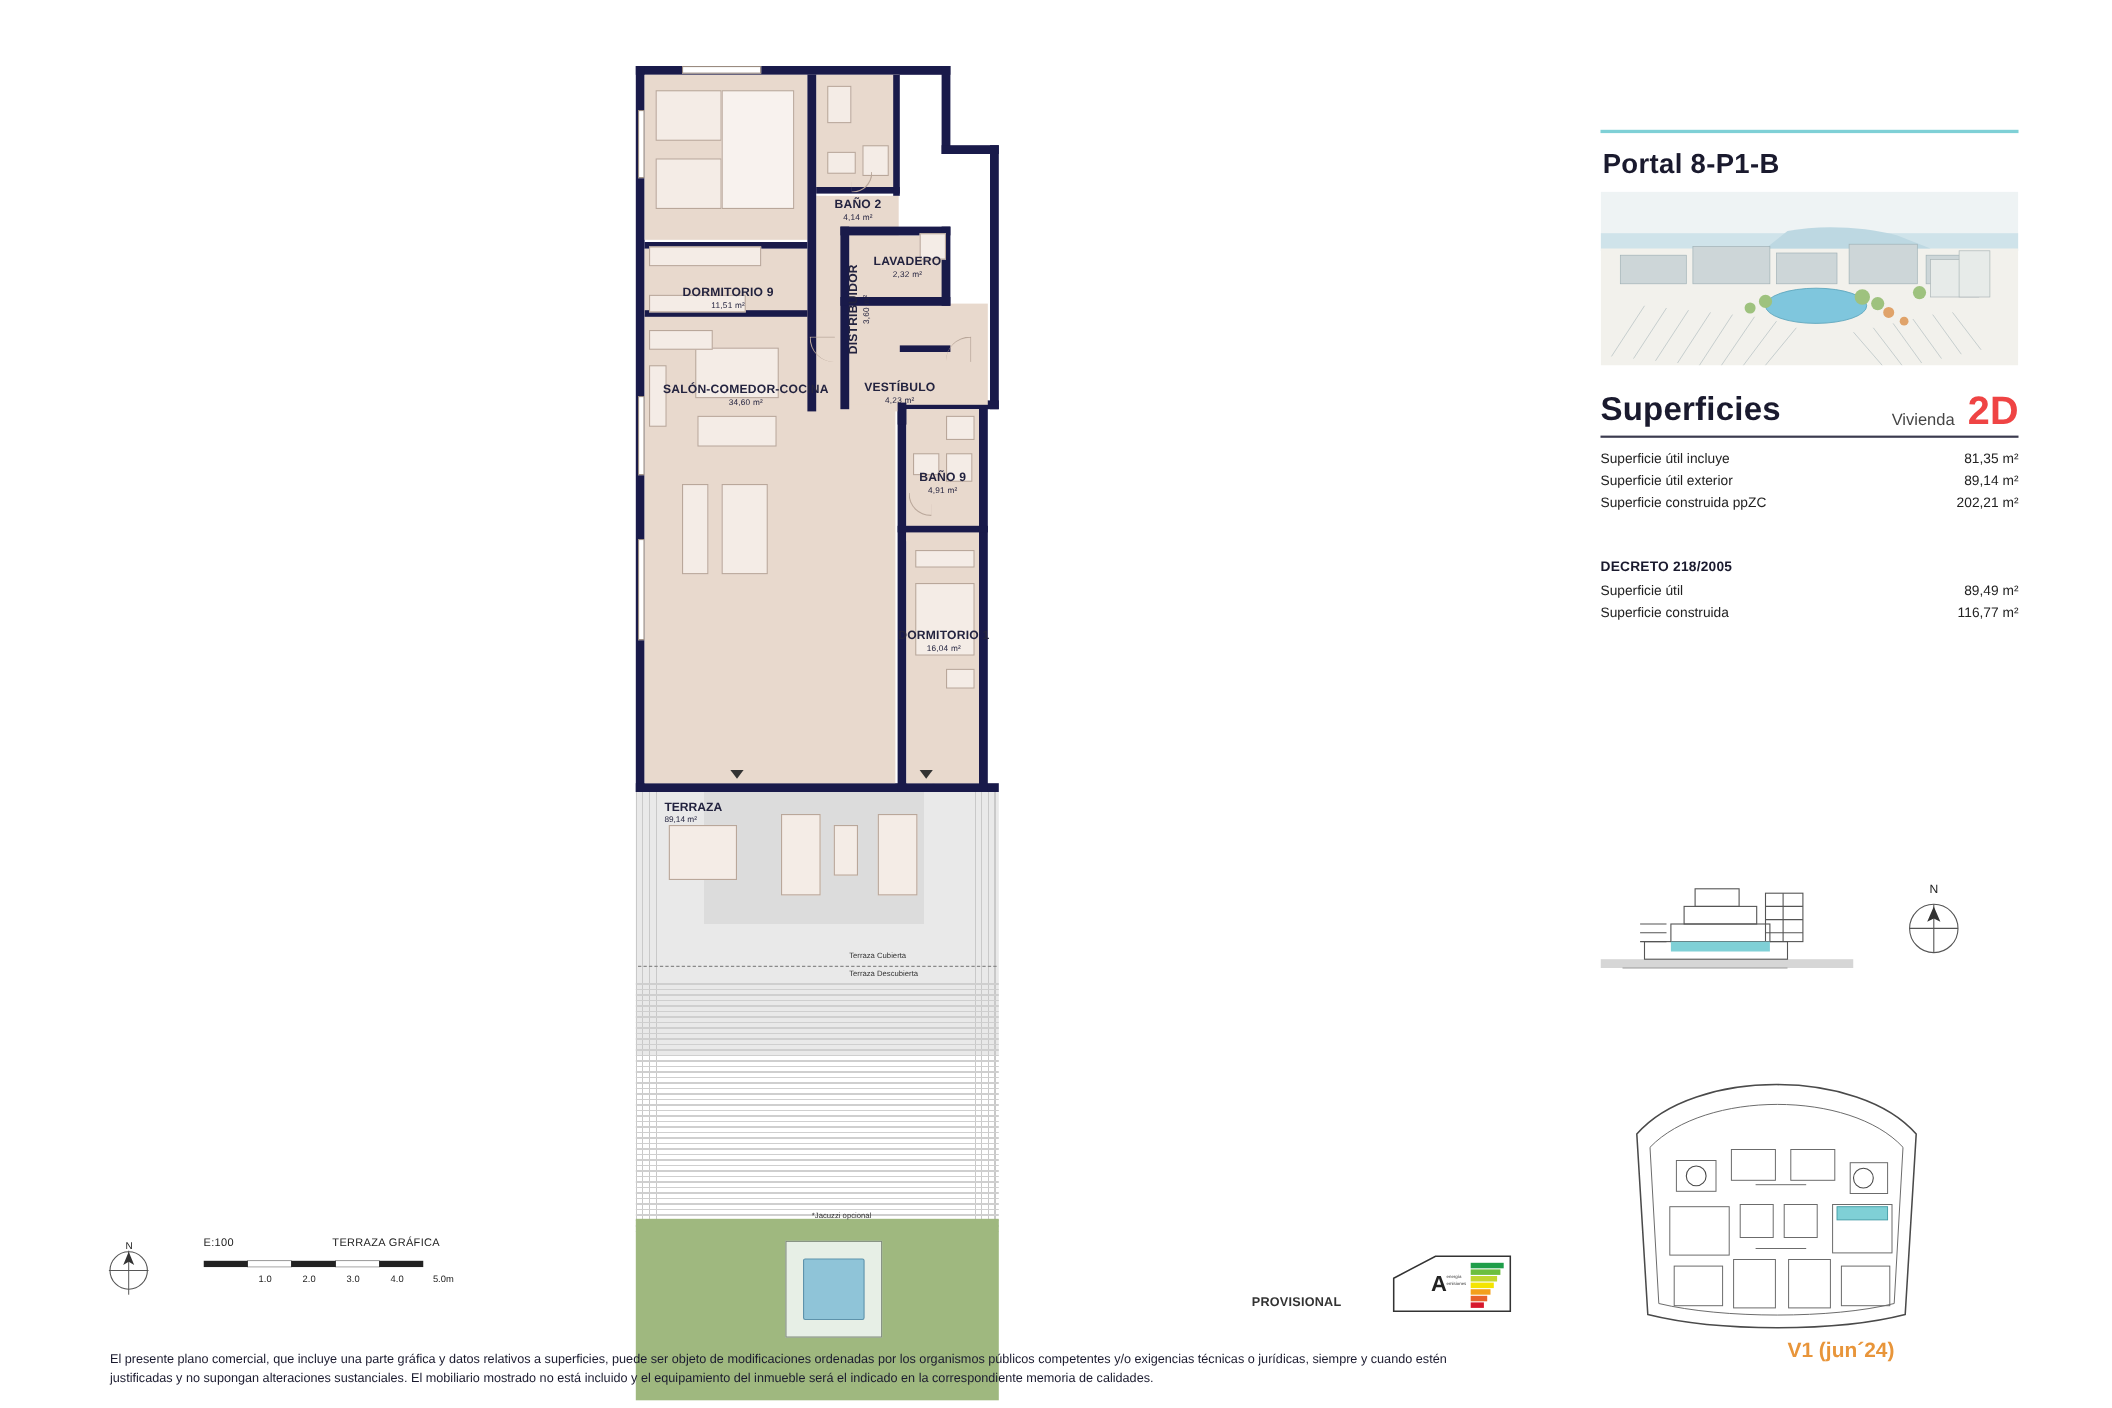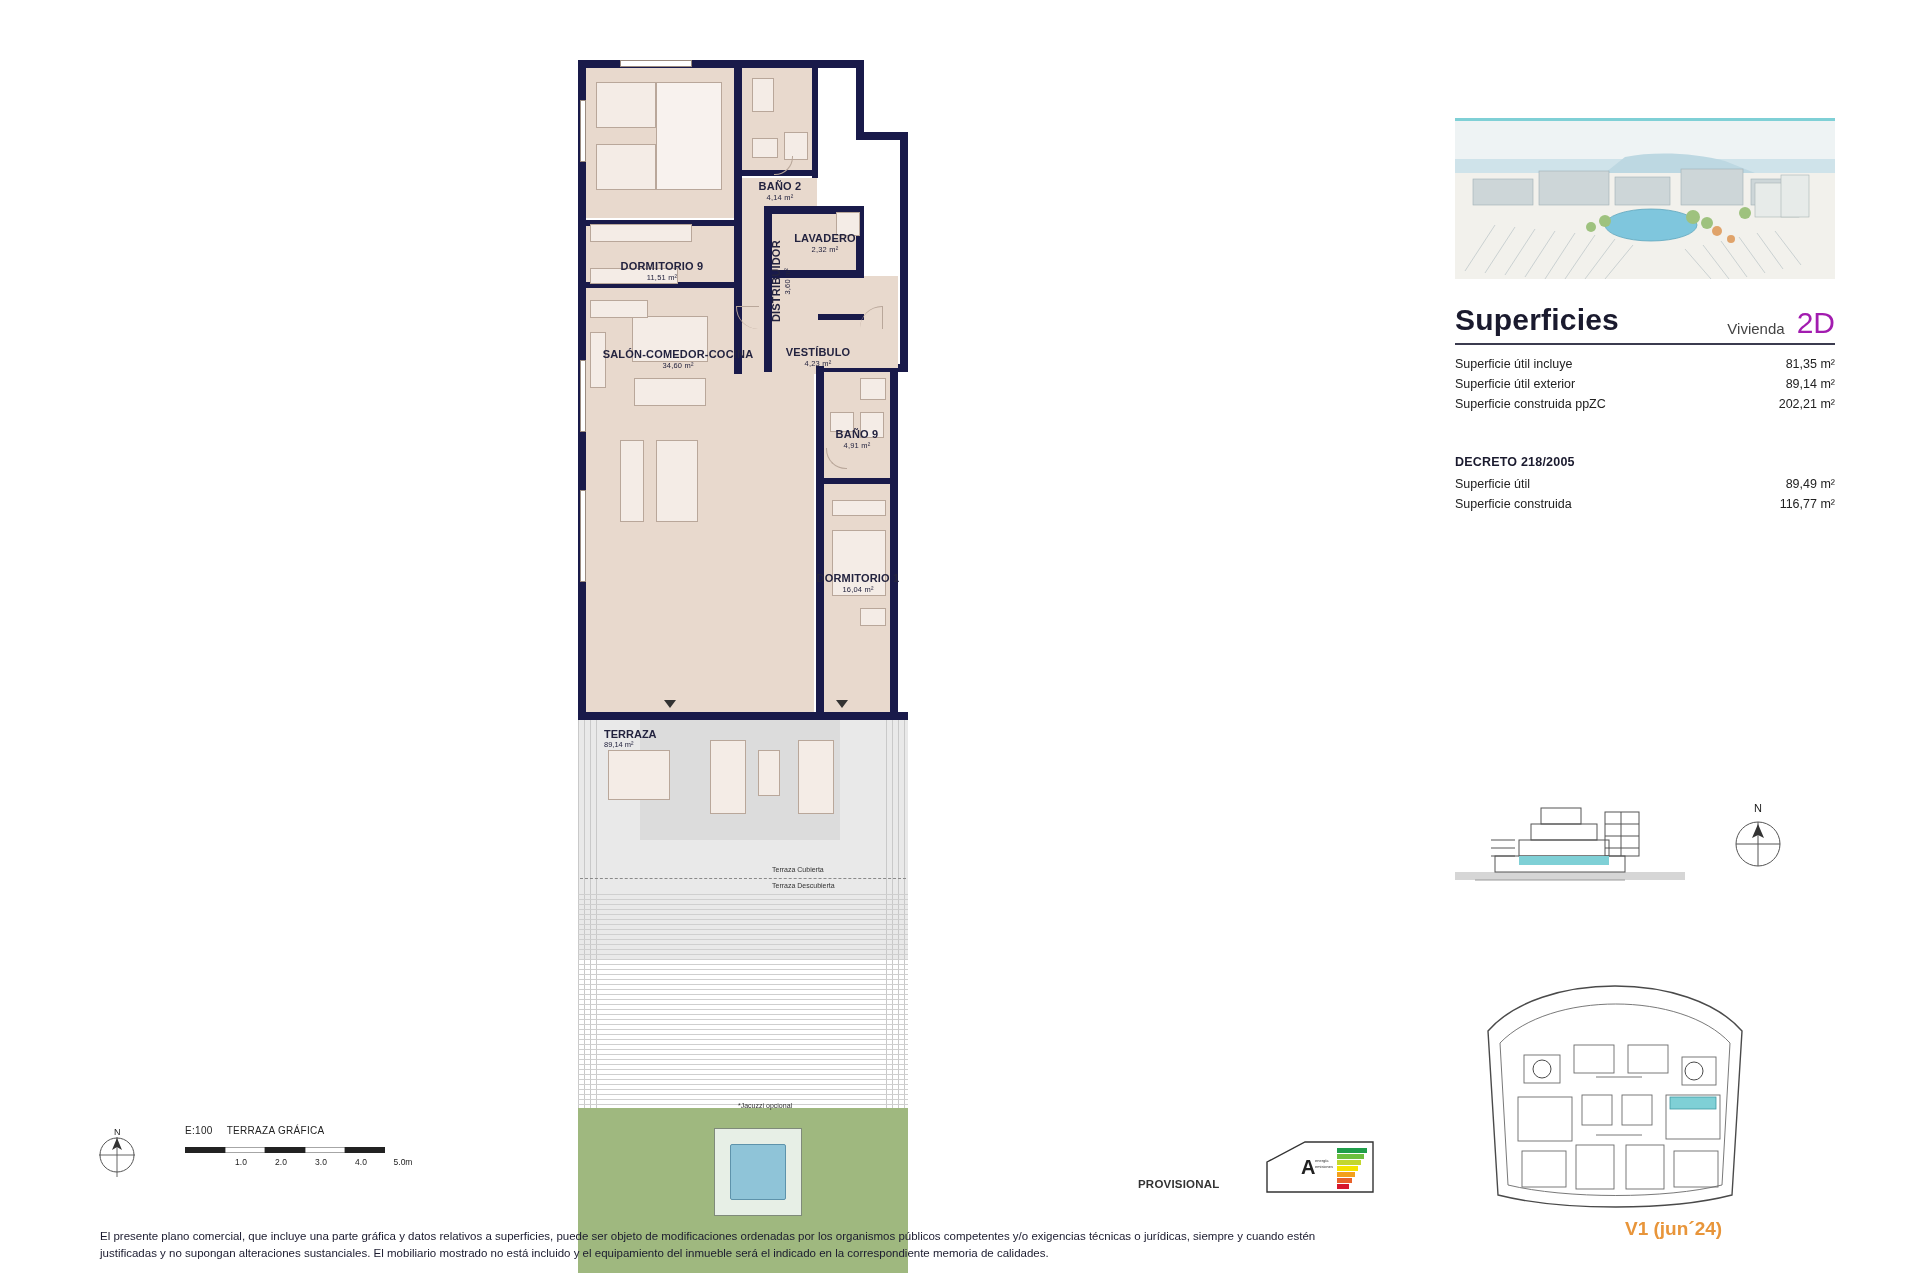--- a/index.html
+++ b/index.html
@@ -48,39 +48,39 @@
 
   
   .panel{position:absolute;left:1455px;top:118px;width:380px;}
   .panel-rule{height:3px;background:#7fd0d6;width:380px;}
   .portal{font-size:25px;font-weight:700;margin:14px 0 10px 2px;letter-spacing:.3px;}
   .render{width:380px;height:160px;position:relative;overflow:hidden;background:#ffffff;}
   .sup-head{display:flex;align-items:flex-end;justify-content:space-between;margin-top:22px;}
   .sup-title{font-size:30px;font-weight:700;letter-spacing:.2px;}
   .sup-right{display:flex;align-items:flex-end;gap:12px;}
   .viv-label{font-size:15px;color:#444;}
-  .viv-val{font-size:30px;font-weight:400;color:#a21caf;line-height:.95;}
+  .viv-val{font-size:36px;font-weight:700;color:#ef4444;line-height:.95;}
   .sup-rule{height:2px;background:#3b3b4f;margin:6px 0 12px 0;}
   .row{display:flex;justify-content:space-between;font-size:12.5px;margin:6px 0;}
   .row .lbl{color:#222;}
   .row .val{color:#222;}
   .decreto{font-size:12.5px;font-weight:700;margin:44px 0 8px 0;letter-spacing:.2px;}
 
   
   .sec-wrap{position:absolute;left:1455px;top:790px;width:380px;height:120px;}
   .sec-img{position:absolute;left:0;top:0;width:230px;height:100px;}
   .compass{position:absolute;left:268px;top:6px;width:70px;height:80px;}
 
   
   .keyplan{position:absolute;left:1470px;top:945px;width:290px;height:270px;}
   .version{position:absolute;left:1625px;top:1218px;font-size:19px;font-weight:700;color:#e8953a;}
 
   
   .scale{position:absolute;left:185px;top:1125px;font-size:10px;color:#222;}
-  .scale .hdr{display:flex;gap:14px;font-size:10px;letter-spacing:.3px;margin-bottom:8px;}
+  .scale .hdr{display:flex;font-size:10px;letter-spacing:.3px;margin-bottom:8px;justify-content:space-between;}
   .scale-bar{position:relative;width:200px;height:6px;}
   .scale-ticks{position:relative;width:215px;height:12px;margin-top:2px;font-size:8.5px;color:#222;}
   .scale-ticks span{position:absolute;transform:translateX(-50%);margin-left:16px;}
   .north{position:absolute;left:90px;top:1125px;width:54px;height:54px;}
 
   .prov{position:absolute;left:1138px;top:1178px;font-size:11.5px;font-weight:700;color:#333;letter-spacing:.2px;}
   .cert{position:absolute;left:1265px;top:1140px;width:110px;height:54px;}
 
   .disclaimer{position:absolute;left:100px;top:1228px;width:1260px;font-size:11.5px;line-height:1.5;color:#1a1a2e;}
 </style>
@@ -224,20 +224,21 @@
 
     <div class="jac-box" style="left:154px;top:1068px;width:86px;height:86px;"></div>
     <div class="jac-in" style="left:170px;top:1084px;width:54px;height:54px;"></div>
 
     <div style="position:absolute;left:104px;top:640px;width:0;height:0;border-left:6px solid transparent;border-right:6px solid transparent;border-top:8px solid #333;"></div>
     <div style="position:absolute;left:276px;top:640px;width:0;height:0;border-left:6px solid transparent;border-right:6px solid transparent;border-top:8px solid #333;"></div>
   </div>
 
   <div class="panel">
     <div class="panel-rule"></div>
+    <div class="portal">Portal 8-P1-B</div>
 
     <div class="render">
       <svg width="380" height="160" viewBox="0 0 380 160">
         <rect x="0" y="0" width="380" height="52" fill="#eef3f4"></rect>
         <rect x="0" y="38" width="380" height="16" fill="#cfe3ea"></rect>
         <path d="M0 52 L380 52 L380 158 L0 158 Z" fill="#f2f1ec"></path>
         <path d="M170 36 C200 30 240 32 270 40 L300 52 L150 52 Z" fill="#bdd8e2"></path>
         <g fill="#cdd6d8" stroke="#9fb0b5" stroke-width="0.6">
           <rect x="18" y="58" width="60" height="26"></rect>
           <rect x="84" y="50" width="70" height="34"></rect>

